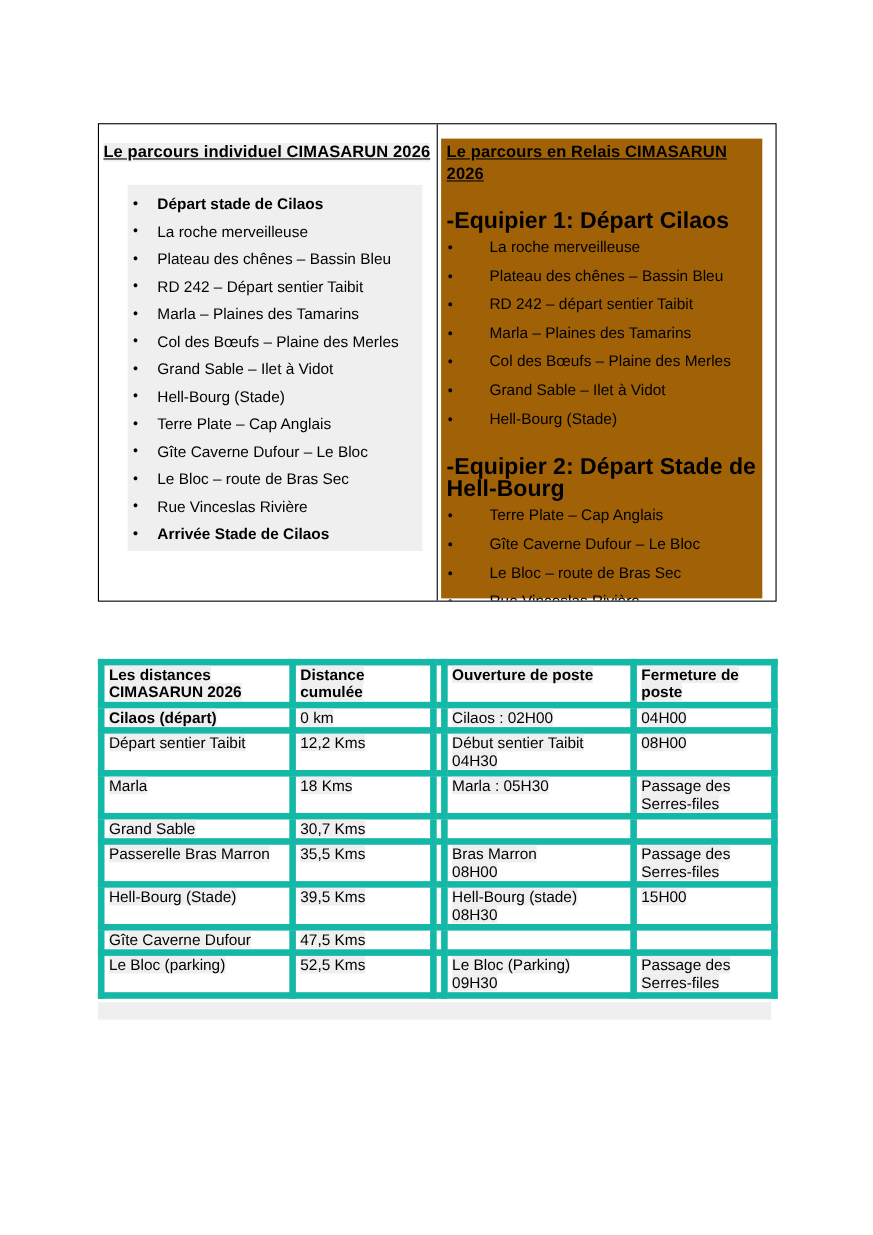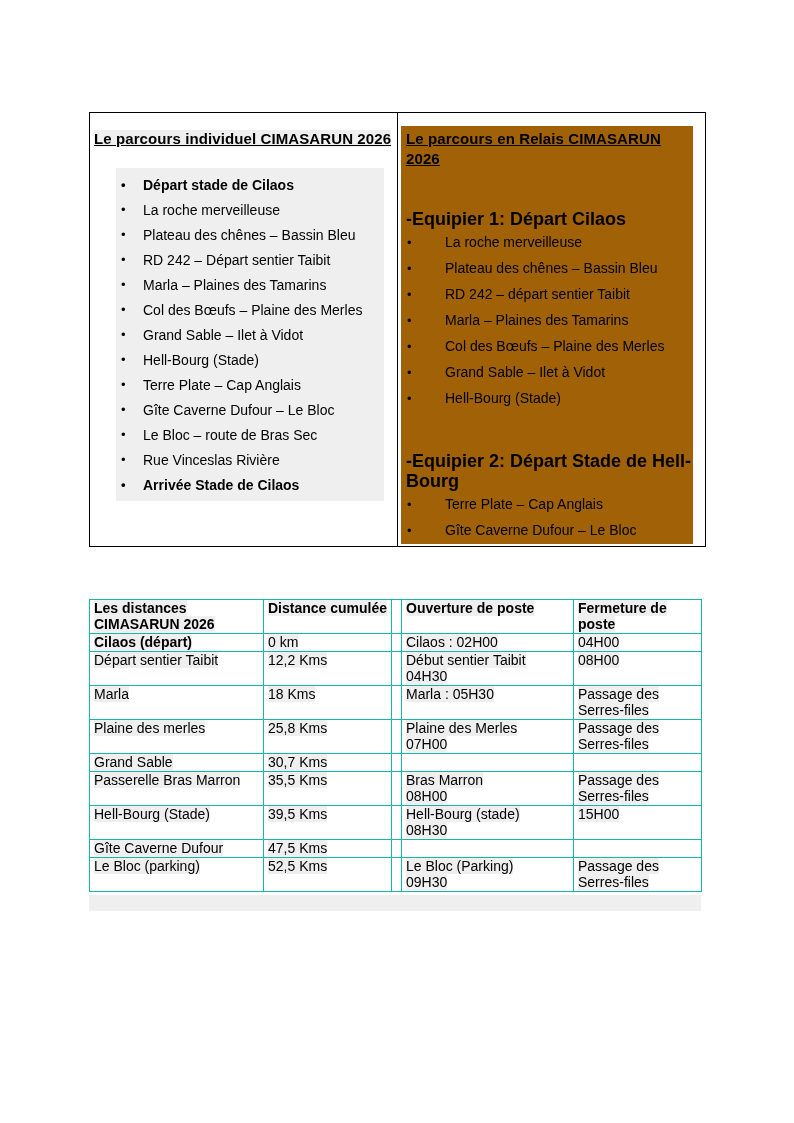--- a/index.html
+++ b/index.html
@@ -29,27 +29,27 @@
     margin:19px 13px 0 22px; background:#efefef; padding:4px 0 4px 0;
   }
   .li { display:flex; align-items:center; height:25px; font-size:14px; }
   .li .bullet { flex:0 0 27px; box-sizing:border-box; padding-left:5px; font-size:13px; }
   .shade-relais {
     margin:13px 12px 0 3px; background:#a16207;
     padding:3px 0 0 5px; height:418px; box-sizing:border-box;
   }
   .li2 { display:flex; align-items:center; height:26px; font-size:14px; }
   .li2 .bullet { flex:0 0 39px; box-sizing:border-box; padding-left:1px; font-size:13px; }
-  .eq-heading { margin-top:40px; font-size:18px; font-weight:bold; line-height:20px; }
+  .eq-heading { margin-top:22px; font-size:21px; font-weight:bold; line-height:20px; }
 
   
   .bottom-section { position:absolute; left:89px; top:599px; }
   table.distances { border-collapse:collapse; table-layout:fixed; width:612px; font-size:14px; }
   table.distances td {
-    border:1px solid #14b8a6; padding:0 2px 1px 4px;
+    border:6px solid #14b8a6; padding:0 2px 1px 4px;
     vertical-align:top; line-height:16px; overflow:hidden;margin-top:31px;
   }
   table.distances td.spacer { padding:0; }
   table.distances tr.head td { font-weight:bold; }
   .band { margin-top:3px; width:612px; height:16px; background:#efefef; }
 </style>
 </head>
 <body>
 
 <div class="page">
@@ -211,29 +211,20 @@
         </tr>
         <tr>
           <td><span class="hl pre">Marla</span></td>
           <td><span class="hl pre">18 Kms</span></td>
           <td class="spacer"></td>
           <td><span class="hl pre">Marla : 05H30</span></td>
           <td><span class="hl pre">Passage des
 Serres-files</span></td>
         </tr>
         <tr>
-          <td><span class="hl pre">Plaine des merles</span></td>
-          <td><span class="hl pre">25,8 Kms</span></td>
-          <td class="spacer"></td>
-          <td><span class="hl pre">Plaine des Merles
-07H00</span></td>
-          <td><span class="hl pre">Passage des
-Serres-files</span></td>
-        </tr>
-        <tr>
           <td><span class="hl pre">Grand Sable</span></td>
           <td><span class="hl pre">30,7 Kms</span></td>
           <td class="spacer"></td>
           <td><span class="hl pre"></span></td>
           <td><span class="hl pre"></span></td>
         </tr>
         <tr>
           <td><span class="hl pre">Passerelle Bras Marron</span></td>
           <td><span class="hl pre">35,5 Kms</span></td>
           <td class="spacer"></td>

